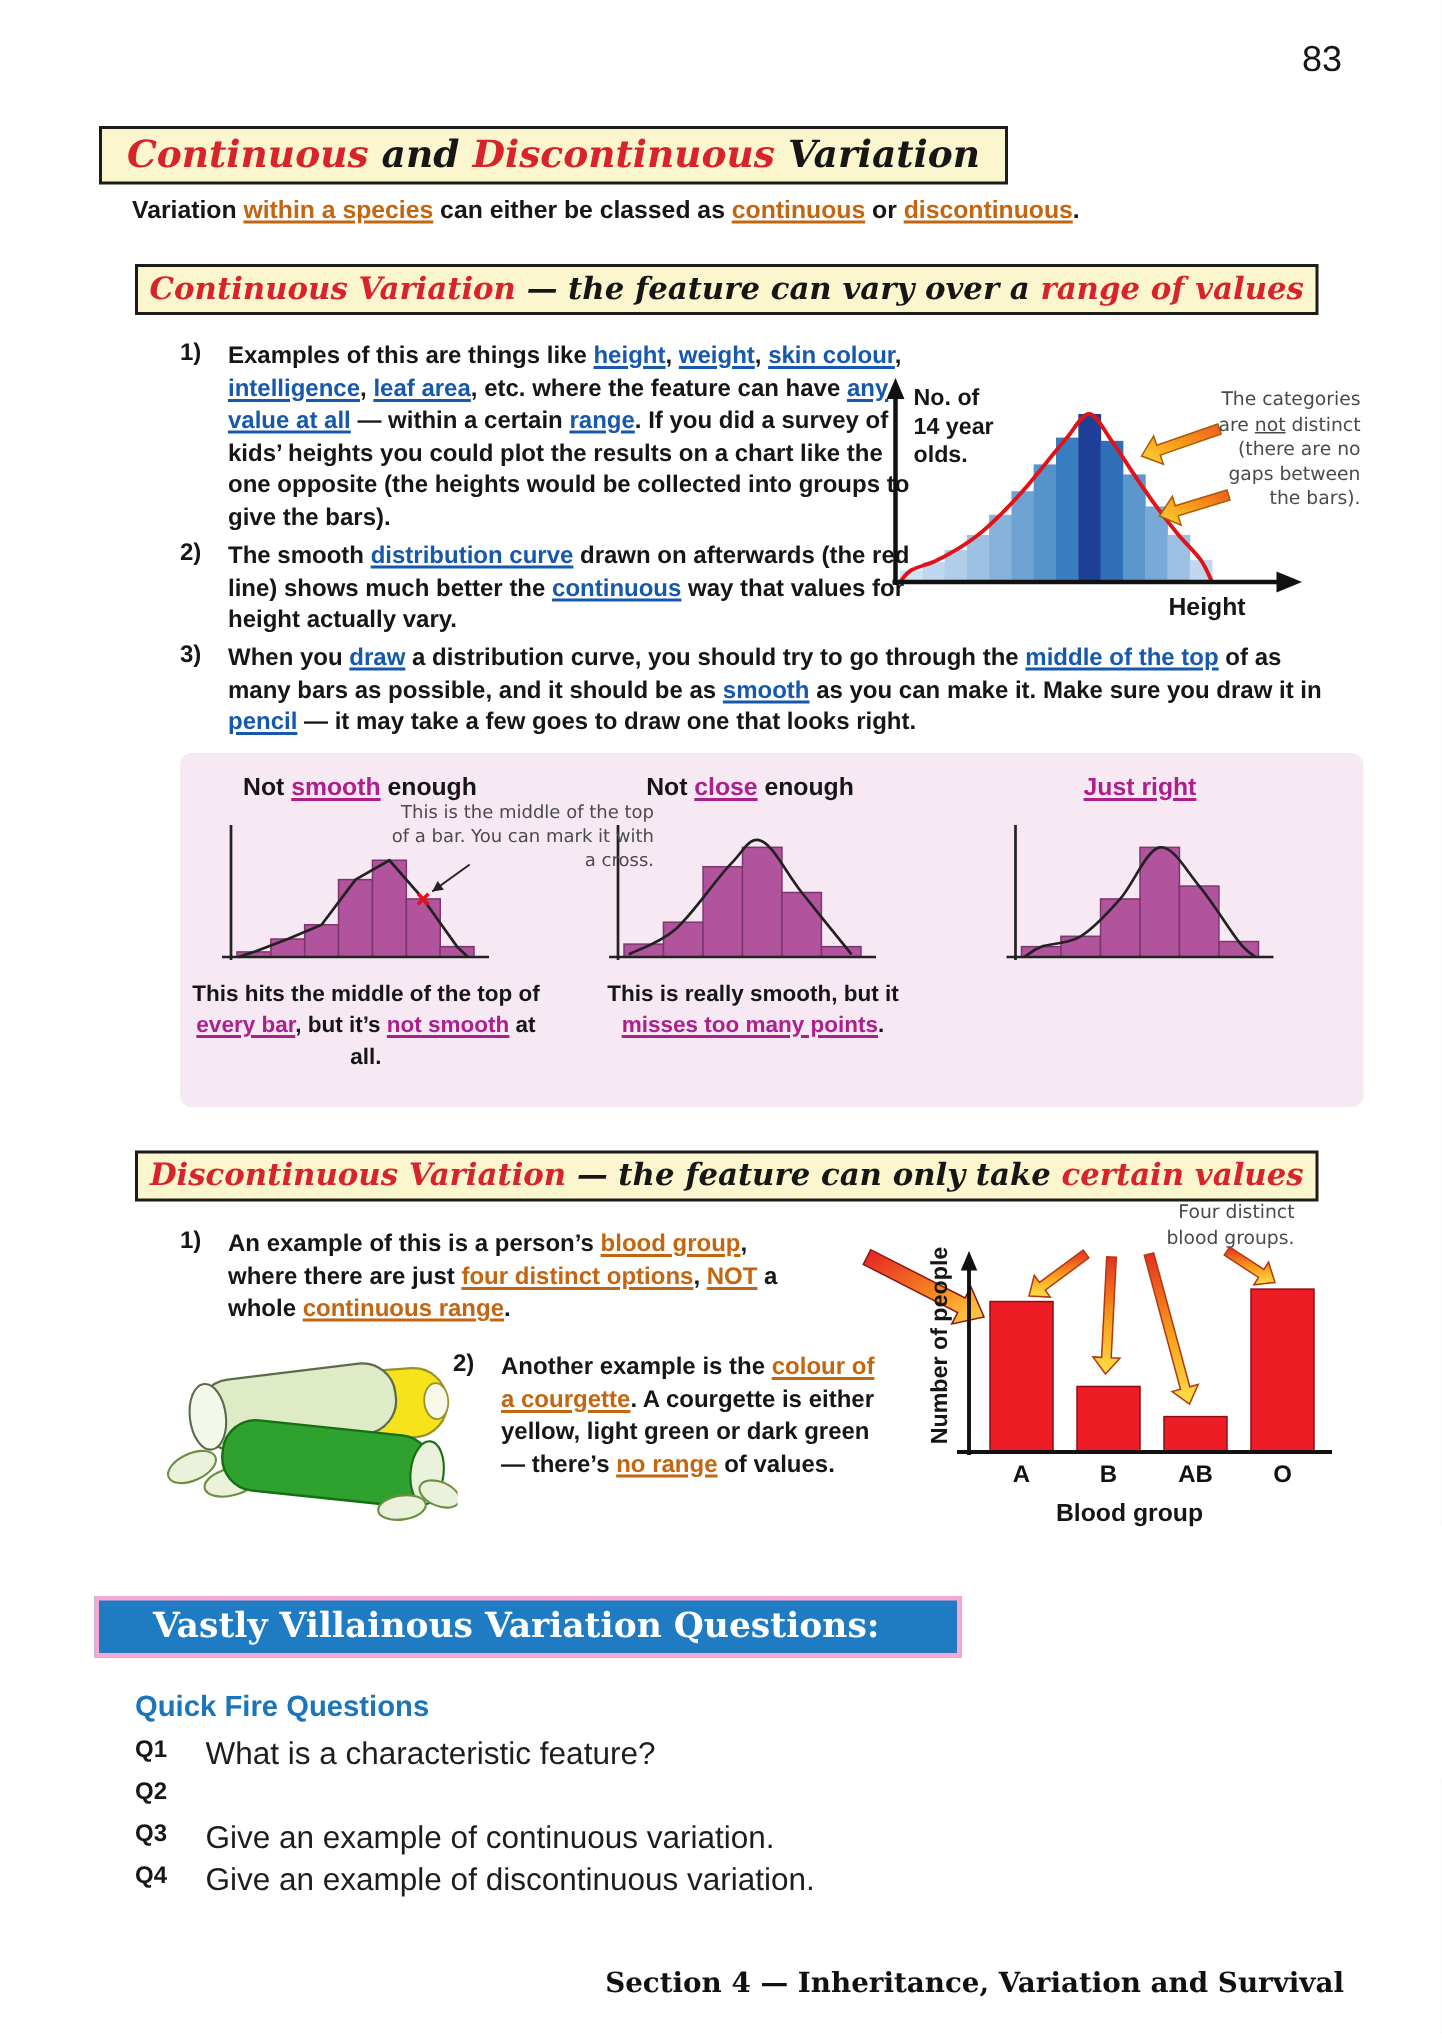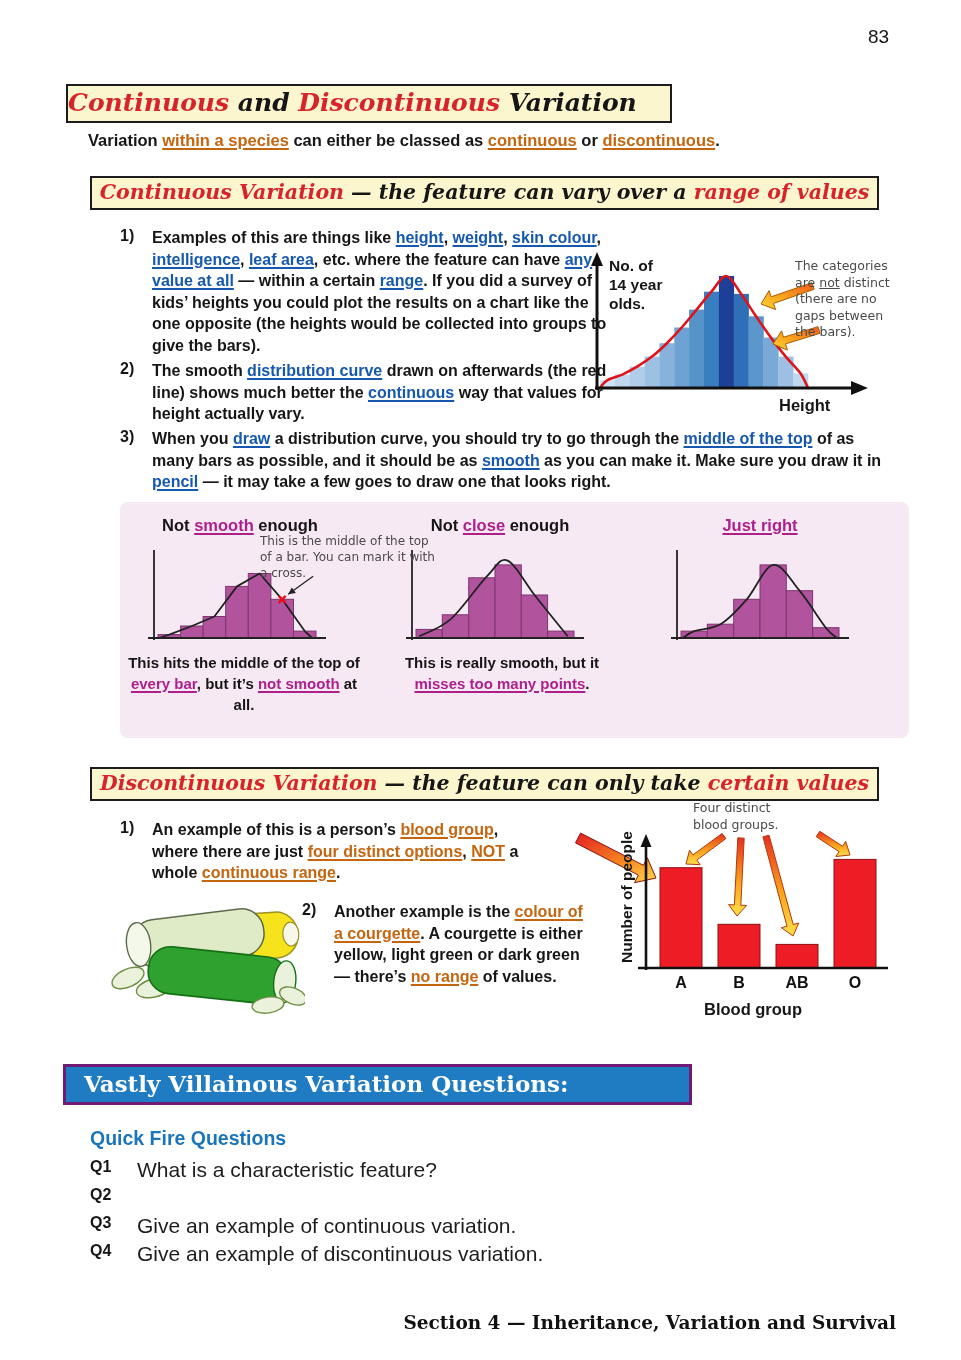--- a/index.html
+++ b/index.html
@@ -5,37 +5,37 @@
   *{margin:0;padding:0;box-sizing:border-box}
   body{background:#e9e9e9;font-family:"Liberation Sans",sans-serif}
   .page{position:relative;width:961px;height:1360px;background:#ffffff;margin:0 auto;overflow:hidden}
   .abs{position:absolute}
   
   .seg-b{color:#1558ae;text-decoration:underline;text-decoration-thickness:1.5px;text-underline-offset:2px}
   .seg-o{color:#c4650f;text-decoration:underline;text-decoration-thickness:1.5px;text-underline-offset:2px}
   .seg-m{color:#ad1f8c;text-decoration:underline;text-decoration-thickness:1.5px;text-underline-offset:2px}
   .seg-r{color:#d8232a}
   .seg-u{text-decoration:underline}
-  .pageno{font-size:19px;color:#161616}
+  .pageno{font-size:24px;color:#161616}
   .title-box{left:66px;top:84px;width:606px;height:39px;background:#fbf6ce;border:2.5px solid #1c1c1c;
-    text-align:left;font-family:"DejaVu Serif",serif;font-style:italic;font-weight:bold;font-size:25px;
+    text-align:center;font-family:"DejaVu Serif",serif;font-style:italic;font-weight:bold;font-size:25px;
     line-height:34px;color:#161616}
   .intro{left:88px;top:131px;width:640px;font-size:16.5px;font-weight:bold;color:#161616}
   .sec-box{left:90px;width:789px;height:34px;background:#fbf6ce;border:2px solid #1c1c1c;text-align:center;
     font-family:"DejaVu Serif",serif;font-style:italic;font-weight:bold;font-size:20.5px;line-height:29px;color:#161616}
   .body{font-size:16px;font-weight:bold;color:#161616;line-height:21.5px}
   .num{font-size:16px;font-weight:bold;color:#161616}
-  .hand{color:#4a4a4a;font-size:12px;line-height:1.32;text-align:left;font-family:"DejaVu Sans",sans-serif}
+  .hand{color:#4a4a4a;font-size:12px;line-height:1.32;text-align:right;font-family:"DejaVu Sans",sans-serif}
   .pre{white-space:pre-line}
   .pink{left:120px;top:502px;width:789px;height:236px;background:#f7e9f3;border-radius:8px}
   .chart-title{font-size:16.5px;font-weight:bold;color:#161616;text-align:center}
   .caption{font-size:15px;font-weight:bold;color:#161616;text-align:center;line-height:21px}
   .axis-label{font-weight:bold;color:#161616}
-  .banner{left:63px;top:1064px;width:629px;height:41px;background:#1f7bc2;border:3px solid #701a75;color:#ffffff;
-    font-family:"DejaVu Serif",serif;font-weight:bold;font-size:23px;line-height:34px;padding-left:18px}
+  .banner{left:63px;top:1064px;width:578px;height:41px;background:#1f7bc2;border:3px solid #f9a8d4;color:#ffffff;
+    font-family:"DejaVu Serif",serif;font-weight:bold;font-size:23px;line-height:34px;padding-left:36px}
   .qfq{left:90px;top:1127px;color:#1b75bb;font-family:Liberation Sans, sans-serif;font-weight:bold;font-size:19.5px}
   .q-label{font-weight:bold;font-size:16px;color:#161616}
   .q-text{font-size:21px;color:#1d1d1d}
   .footer{left:400px;top:1312px;width:496px;text-align:right;font-family:"DejaVu Serif",serif;font-weight:bold;
     font-size:18.5px;color:#111}
   svg{display:block}
 </style>
 </head>
 <body>
 

